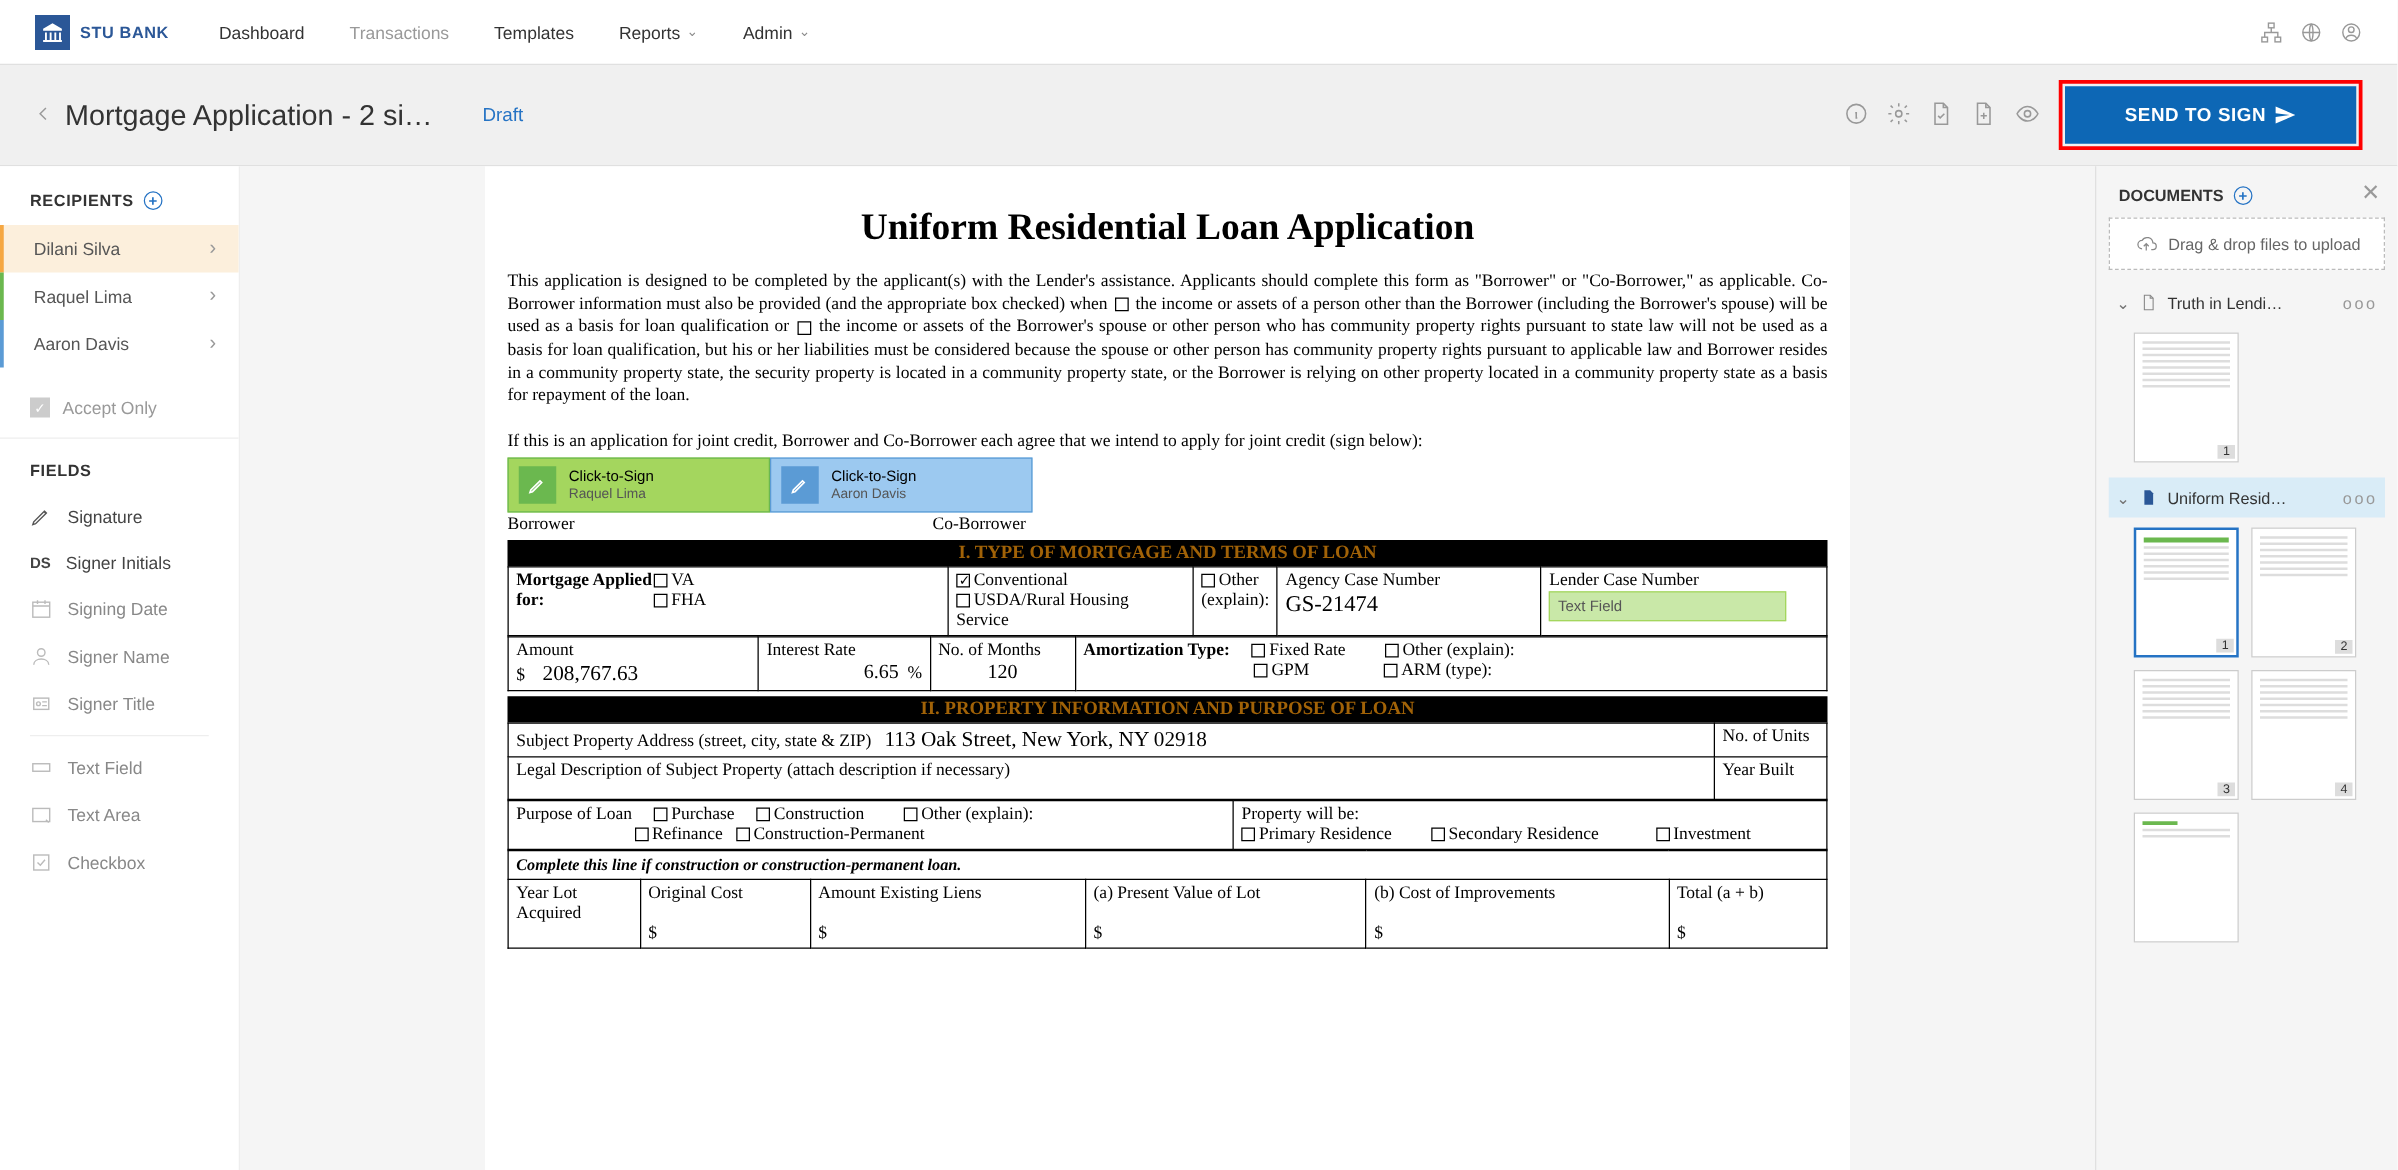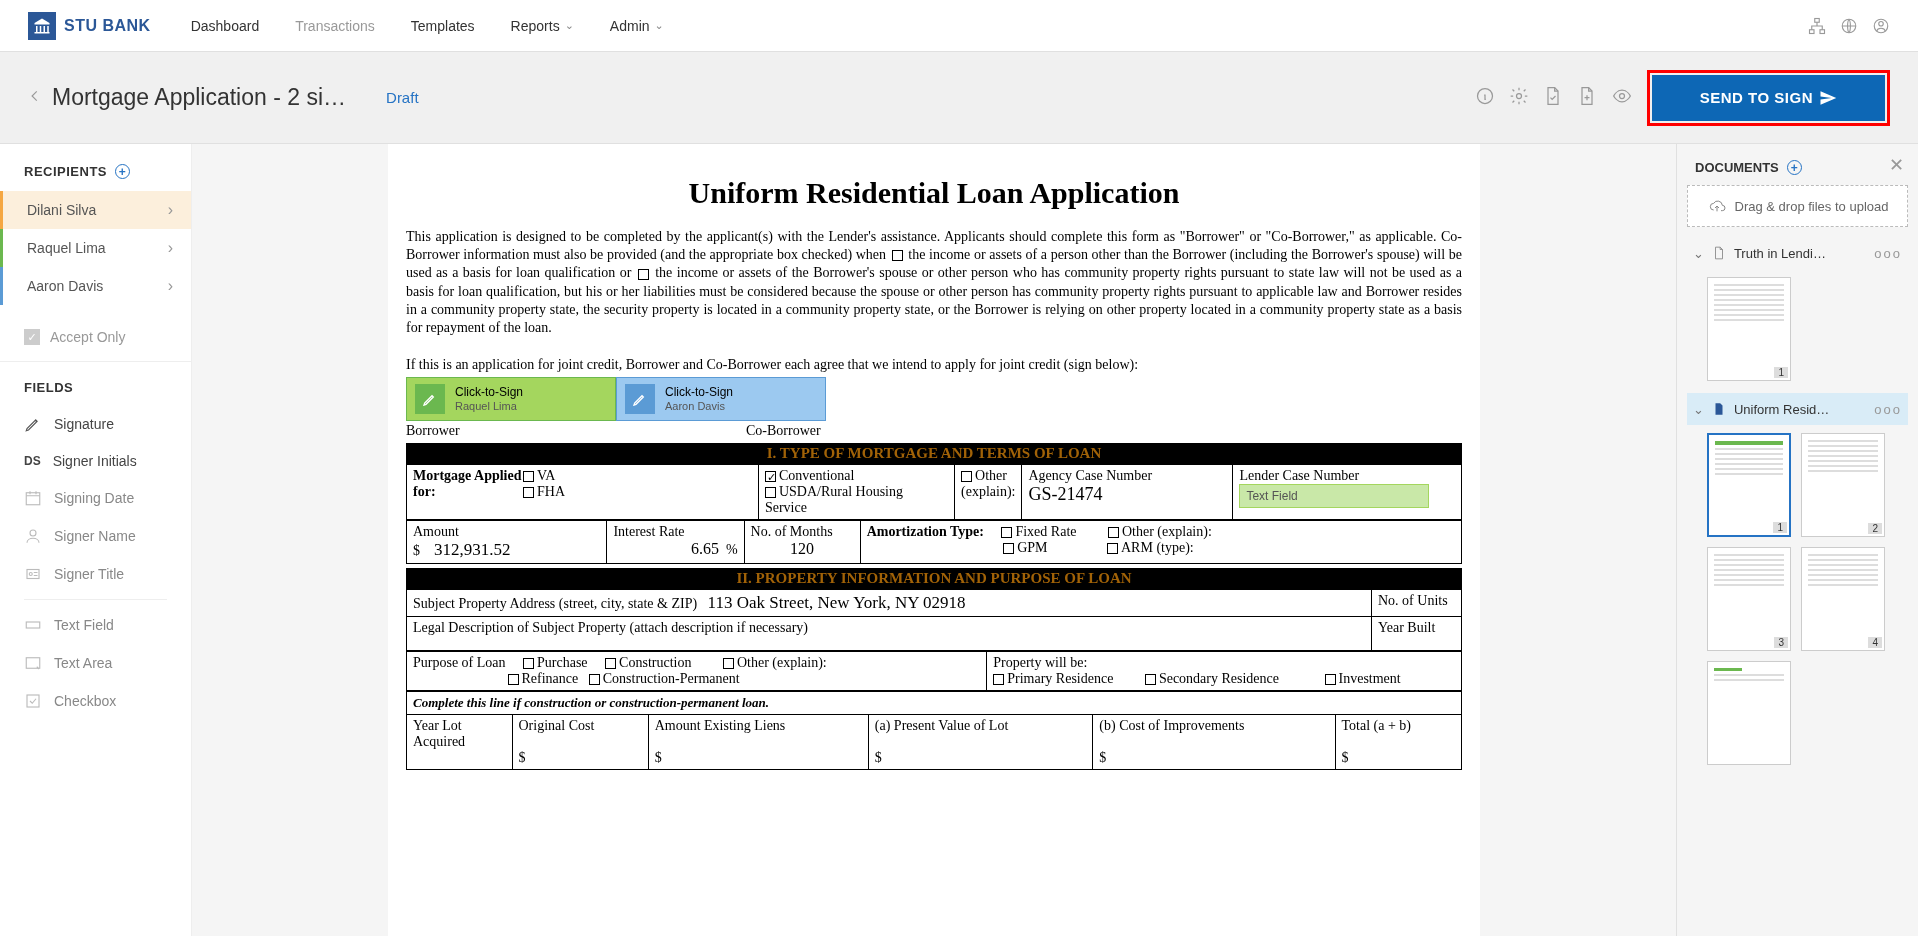--- a/index.html
+++ b/index.html
@@ -2,29 +2,29 @@
 <html><head>
 <meta charset="utf-8">
 <style>
 * { box-sizing: border-box; margin: 0; padding: 0; }
 body { font-family: -apple-system, BlinkMacSystemFont, "Segoe UI", Arial, sans-serif; font-size: 14px; color: #333; background: #fff; }
 
 
 .top-nav { height: 52px; background: #fff; border-bottom: 1px solid #e0e0e0; display: flex; align-items: center; padding: 0 28px; }
 .logo { display: flex; align-items: center; gap: 8px; margin-right: 40px; }
 .logo-icon { width: 28px; height: 28px; background: #2b5797; display: flex; align-items: center; justify-content: center; }
-.logo-text { font-weight: 700; font-size: 16px; color: #2b5797; letter-spacing: 0.5px; }
+.logo-text { font-weight: 700; font-size: 13px; color: #2b5797; letter-spacing: 0.5px; }
 .nav-items { display: flex; gap: 36px; }
 .nav-item { color: #333; cursor: pointer; display: flex; align-items: center; gap: 5px; }
 .nav-item.active { color: #999; }
 .top-right-icons { margin-left: auto; display: flex; gap: 14px; color: #999; }
 .top-right-icons svg { cursor: pointer; }
 
 
-.sub-header { height: 92px; background: #f0f0f0; border-bottom: 1px solid #e0e0e0; display: flex; align-items: center; padding: 0 28px; }
+.sub-header { height: 81px; background: #f0f0f0; border-bottom: 1px solid #e0e0e0; display: flex; align-items: center; padding: 0 28px; }
 .back-chevron { color: #999; margin-right: 10px; cursor: pointer; }
 .sub-title { font-size: 23px; color: #333; font-weight: 400; }
 .draft-badge { margin-left: 40px; color: #2573c4; font-size: 15px; }
 .sub-right { margin-left: auto; display: flex; align-items: center; gap: 14px; }
 .sub-right .tool-icon { color: #999; cursor: pointer; }
 .send-btn { background: #0d67b5; color: #fff; border: none; padding: 14px 48px; font-size: 15px; font-weight: 600; letter-spacing: 0.5px; cursor: pointer; display: flex; align-items: center; gap: 6px; }
 .send-highlight { border: 3px solid #ff0000; padding: 2px; }
 
 
 .main { display: flex; height: calc(100vh - 128px); }
@@ -331,21 +331,21 @@
             <div class="text-field-green">Text Field</div>
           </td>
         </tr>
       </tbody>
         </table>
       <table class="form-table">
         <tbody>
             <tr>
           <td style="width:19%;">
             <div>Amount</div>
-            <span>$</span>&nbsp;&nbsp;&nbsp;&nbsp;<span style="font-size:17px;">312,931.52</span>
+            <span>$</span>&nbsp;&nbsp;&nbsp;&nbsp;<span style="font-size:17px;">208,767.63</span>
           </td>
           <td style="width:13%;">
             <div>Interest Rate</div>
             <div style="text-align:right;"><span style="font-size:16px;">6.65</span>&nbsp;&nbsp;<span>%</span></div>
           </td>
           <td style="width:11%;">
             <div>No. of Months</div>
             <div style="text-align:center;font-size:16px;">120</div>
           </td>
           <td>

